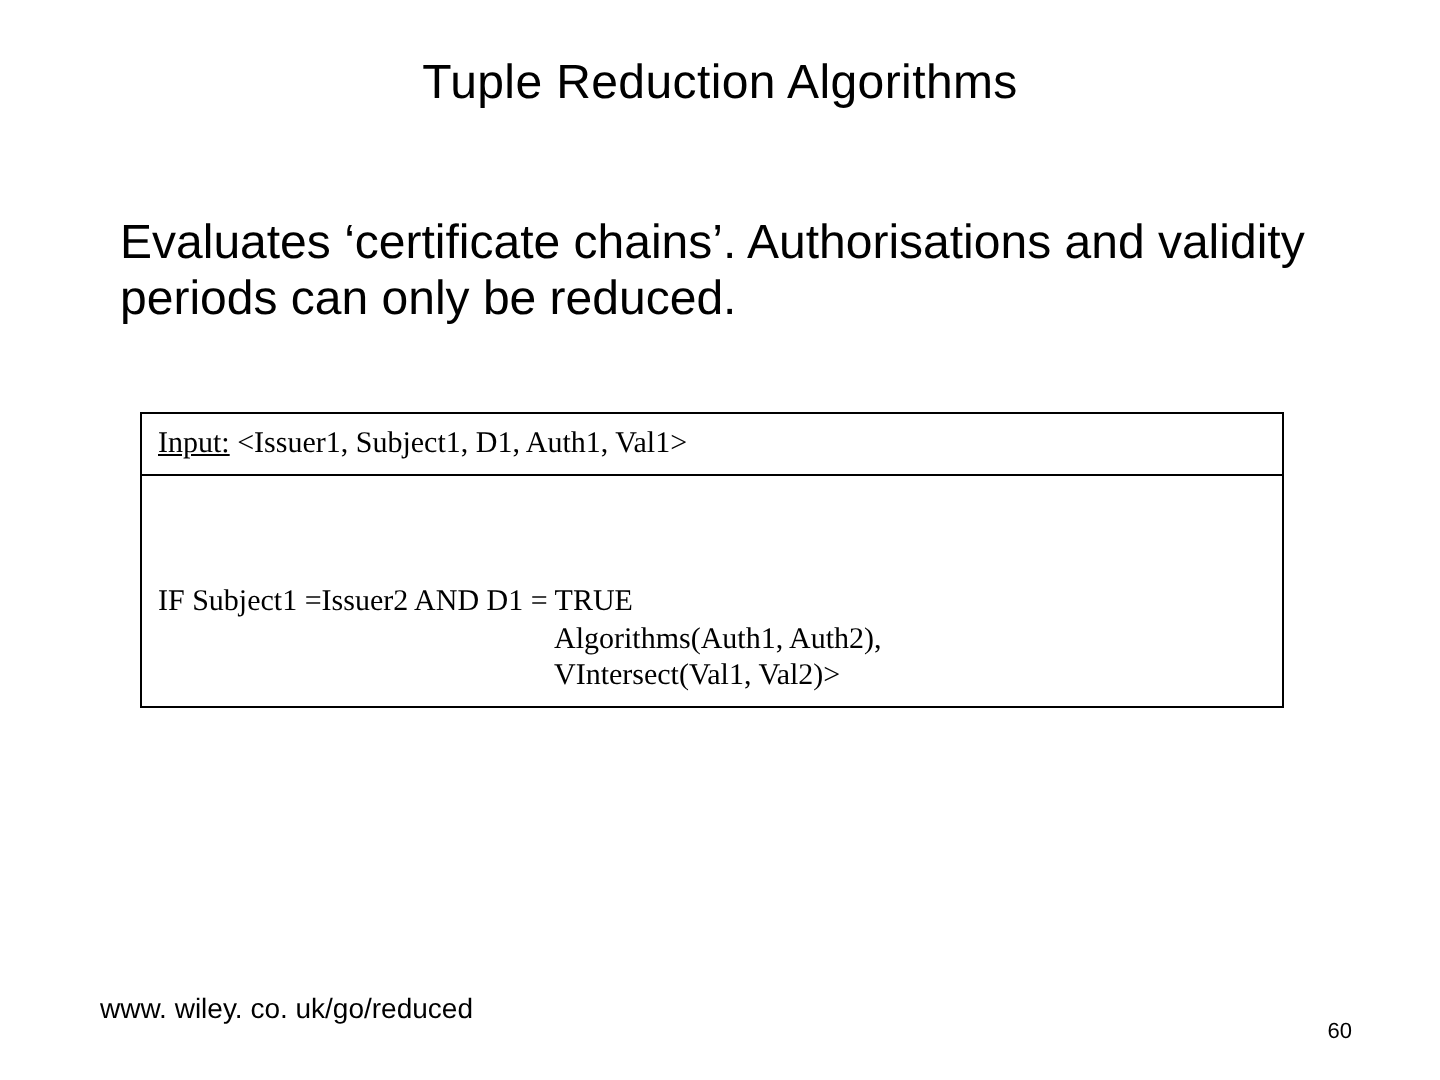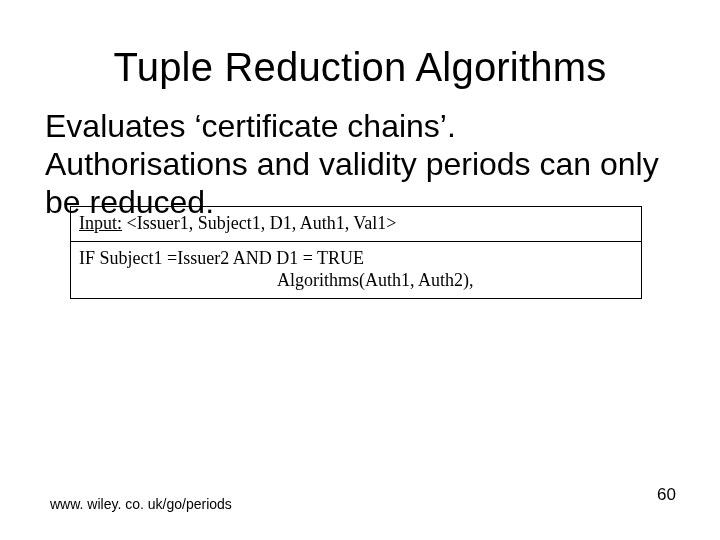--- a/index.html
+++ b/index.html
@@ -17,84 +17,85 @@
     width: 720px;
     height: 540px;
     box-sizing: border-box;
   }
   .title {
     position: absolute;
     top: 28px;
     left: 0;
     right: 0;
     text-align: center;
-    font-size: 40px;
+    font-size: 24px;
     font-weight: 400;
     letter-spacing: 0.2px;
-    margin-top: 17px;
   }
   .intro {
     position: absolute;
     top: 108px;
-    left: 45px;
+    left: 60px;
     right: 60px;
-    font-size: 32px;
+    font-size: 24px;
     line-height: 1.18;
   }
   .box {
     position: absolute;
     top: 206px;
     left: 70px;
     width: 572px;
     border: 1px solid #000;
     box-sizing: border-box;
   }
   .box-row {
     border-bottom: 1px solid #000;
     padding: 6px 8px 6px 8px;
     font-family: "Times New Roman", Times, serif;
-    font-size: 18px;
+    font-size: 15px;
     line-height: 1.22;
   }
   .box-row:last-child {
     border-bottom: none;
+    margin-top: 48px;
   }
   .underline {
     text-decoration: underline;
   }
   .indent1 { padding-left: 32px; display: block; }
   .indent-output { padding-left: 198px; display: block; }
   .footer-left {
     position: absolute;
     bottom: 28px;
     left: 50px;
     font-size: 14px;
   }
   .footer-right {
     position: absolute;
-    bottom: 35px;
+    bottom: 18px;
     right: 44px;
-    font-size: 17px;
+    font-size: 11px;
   }
 </style>
 </head>
 <body>
 
 <div class="slide">
 
   <div class="title">Tuple Reduction Algorithms</div>
 
   <div class="intro">Evaluates ‘certificate chains’. Authorisations and validity periods can only be reduced.</div>
 
   <div class="box">
     <div class="box-row">
       <span class="underline">Input:</span><span> &lt;Issuer1, Subject1, D1, Auth1, Val1&gt;</span>
     </div>
     <div class="box-row">
       <span>IF Subject1 =Issuer2 AND D1 = TRUE</span>
       <span class="indent-output">Algorithms(Auth1, Auth2),</span>
+      <span class="indent-output">VIntersect(Val1, Val2)&gt;</span>
     </div>
   </div>
 
-  <div class="footer-left">www. wiley. co. uk/go/periods</div>
+  <div class="footer-left">www. wiley. co. uk/go/reduced</div>
   <div class="footer-right">60</div>
 
 </div>
 
 </body></html>

